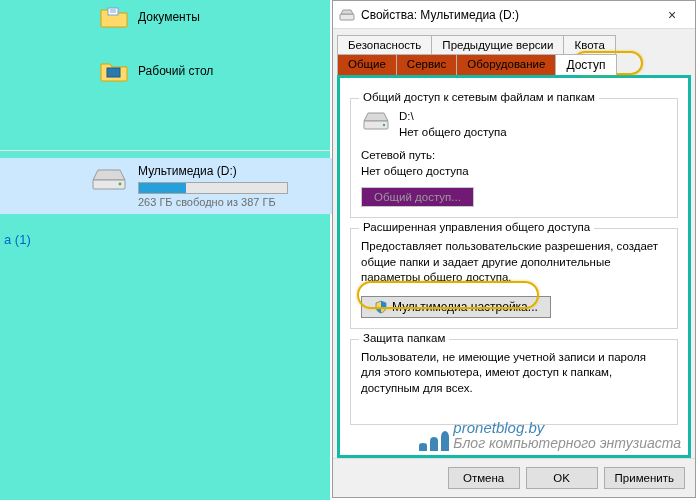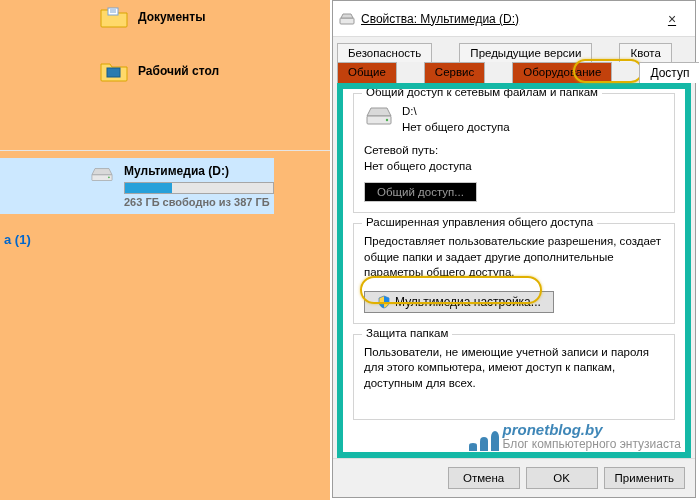--- a/index.html
+++ b/index.html
@@ -1,73 +1,73 @@
 <!DOCTYPE html>
 <html><head>
 <meta charset="utf-8">
 <style>
   * { box-sizing: border-box; margin: 0; padding: 0; font-family: "Segoe UI", Tahoma, sans-serif; font-size: 12px; }
   body { width: 699px; height: 500px; background: #fff; position: relative; overflow: hidden; }
 
   
-  .explorer { position: absolute; left: 0; top: 0; width: 330px; height: 500px; background: #fdba74; font-weight: bold; }
+  .explorer { position: absolute; left: 0; top: 0; width: 330px; height: 500px; background: #5eead4; }
   .folder-row { display: flex; align-items: center; padding: 6px 0 6px 100px; }
   .folder-icon { width: 28px; height: 22px; margin-right: 10px; position: relative; }
   .folder-icon svg { width: 28px; height: 22px; }
   .red-bar-wrap { position: absolute; left: 0; top: 168px; width: 80px; }
   .red-bar { height: 12px; background: #cc0000; border: 1px solid #b0b0b0; width: 70px; margin-left: 8px; margin-bottom: 2px; position: relative; }
   .red-bar::after { content:""; position:absolute; right:0; top:0; bottom:0; width:6px; background:#fff; }
   .red-sub { font-size: 11px; color: #333; margin-left: 8px; }
-  .drive-row { display: flex; align-items: flex-start; background: #d9ecff; padding: 6px 0 6px 90px; width: 274px; }
+  .drive-row { display: flex; align-items: flex-start; background: #d9ecff; padding: 6px 0 6px 90px; width: 332px; }
   .drive-row.selected { background: #cce8ff; }
   .drive-icon { width: 38px; height: 26px; margin-right: 10px; padding-top:2px; }
   .drive-info { display: flex; flex-direction: column; }
   .drive-name { color: #000; margin-bottom: 4px; }
   .drive-bar { width: 150px; height: 12px; border: 1px solid #a6a6a6; background: #e6e6e6; margin-bottom: 2px; position: relative; }
   .drive-bar-fill { height: 100%; background: #26a0da; }
   .drive-sub { color: #6d6d6d; font-size: 11px; }
   .link-row { position: absolute; left: 0; top: 228px; color: #0066cc; padding: 4px 0 0 4px; font-size: 13px;}
   .sep-line { position:absolute; left:0; top:150px; width:330px; border-top:1px solid #e5e5e5; }
 
   
   .dialog { position: absolute; left: 332px; top: 0; width: 364px; height: 498px; background: #f0f0f0; border: 1px solid #9c9c9c; display: flex; flex-direction: column; }
-  .titlebar { height: 36px; background: #fff; display: flex; align-items: center; padding: 0 6px; border-bottom: 1px solid #ddd; text-decoration: underline; }
+  .titlebar { height: 28px; background: #fff; display: flex; align-items: center; padding: 0 6px; border-bottom: 1px solid #ddd; }
   .titlebar .hdd-icon { width: 16px; height: 12px; margin-right: 6px; }
   .titlebar-text { flex: 1; font-size: 12px; color: #000; }
   .titlebar-close { width: 34px; height: 22px; display:flex; align-items:center; justify-content:center; color:#333; font-size:14px; }
 
   .tabs { padding: 6px 4px 0 4px; }
-  .tab-row { display: flex; gap: 28px; }
+  .tab-row { display: flex; }
   .tab { border: 1px solid #b5b5b5; border-bottom: none; background: #c2410c; padding: 3px 10px; font-size: 11.5px; color: #000; margin-right: -1px; position: relative; cursor: default; }
   .tab.back { background: #f4f4f4; }
   .tab.active { background: #fff; z-index: 2; }
   .tab-highlight { position: absolute; border: 2px solid #e0b000; border-radius: 12px; box-shadow: 0 0 3px rgba(224,176,0,0.6); pointer-events: none; }
-  .tab-content { background: #fff; border: 6px solid #14b8a6; padding: 4px 10px 10px 10px; flex: 1; overflow: hidden; margin: 0 4px; }
+  .tab-content { background: #fff; border: 3px solid #14b8a6; padding: 20px 10px 10px 10px; flex: 1; overflow: hidden; margin: 0 4px; }
 
   .group { border: 1px solid #d4d4d4; margin-bottom: 10px; padding: 10px 10px 10px 10px; position: relative; }
   .group-title { position: absolute; top: -8px; left: 8px; background: #fff; padding: 0 4px; font-size: 11.5px; color: #000; }
   .group p { font-size: 11.5px; color: #000; line-height: 1.35; }
   .net-row { display: flex; align-items: flex-start; margin-bottom: 8px; }
   .net-row .hdd-icon { width: 30px; height: 20px; margin-right: 8px; margin-top:2px;}
   .btn { border: 1px solid #adadad; background: #e1e1e1; padding: 3px 12px; font-size: 11.5px; color: #555; display: inline-flex; align-items: center; cursor: default; }
-  .btn.disabled { color: #9a9a9a; background:#000000; border-color:#c8c8c8; }
+  .btn.disabled { color: #9a9a9a; background:#701a75; border-color:#c8c8c8; }
   .btn.shield { color: #000; background: #e1e1e1; border-color:#8a8a8a; }
   .shield-icon { width: 14px; height: 14px; margin-right: 4px; }
   .adv-highlight { position:absolute; border:2px solid #e0b000; border-radius:14px; box-shadow:0 0 3px rgba(224,176,0,0.6); pointer-events:none; }
   .link { color: #0066cc; text-decoration: underline; cursor: pointer; }
 
   .footer { display: flex; justify-content: flex-end; gap: 6px; padding: 8px 10px; background: #f0f0f0; border-top: 1px solid #ddd; }
   .footer .btn { min-width: 72px; justify-content: center; padding: 4px 10px; color:#000; background:#e1e1e1; }
 
   
   .watermark { position:absolute; right:14px; bottom:46px; display:flex; align-items:flex-end; gap:4px; opacity:0.9;}
   .wm-bars { display:flex; align-items:flex-end; gap:3px; }
   .wm-bars span { display:block; width:8px; background:#2a7ab0; border-radius:50% 50% 0 0 / 30% 30% 0 0; }
-  .wm-text { color:#2a7ab0; font-size:15px; font-style:italic; font-weight:700; line-height:1;}
-  .wm-sub { color:#888; font-size:12px; }
+  .wm-text { color:#2a7ab0; font-size:15px; font-style:italic; font-weight:400; line-height:1;}
+  .wm-sub { color:#888; font-size:14px; font-style:italic;}
 </style>
 </head>
 <body>
 
 <div class="explorer">
   <div class="folder-row">
     <span class="folder-icon">
       <svg viewBox="0 0 28 22">
           <path fill="#ffd96a" stroke="#d9a400" d="M1 4h9l2 3h15v13a1 1 0 0 1-1 1H2a1 1 0 0 1-1-1z"></path>
           <rect x="8" y="2" width="10" height="7" fill="#fff" stroke="#7aa3d4"></rect>

